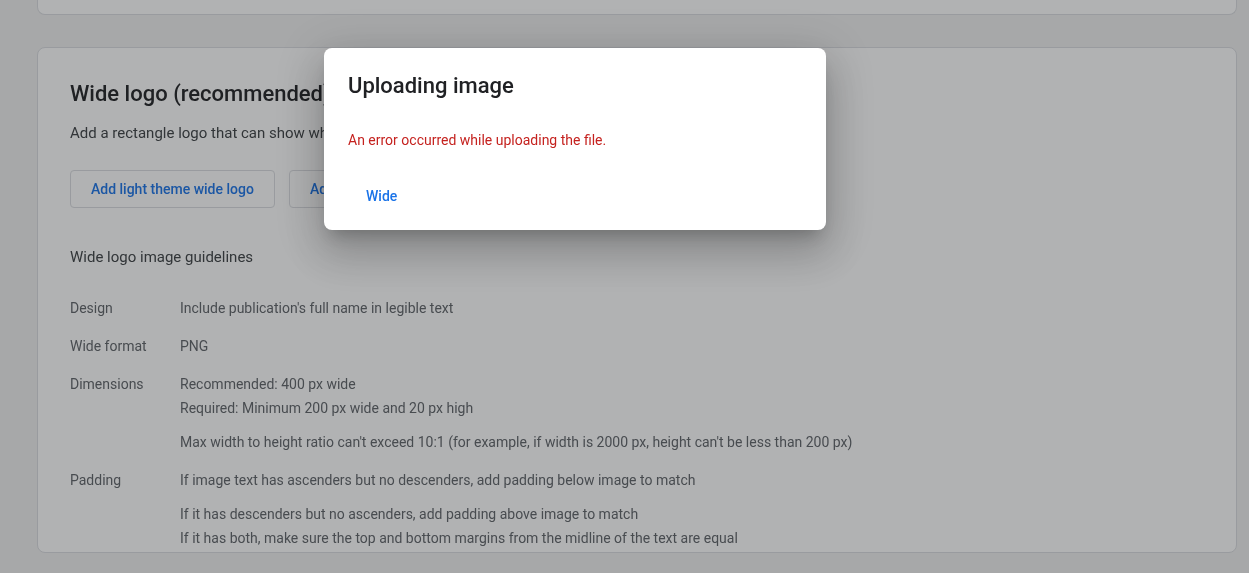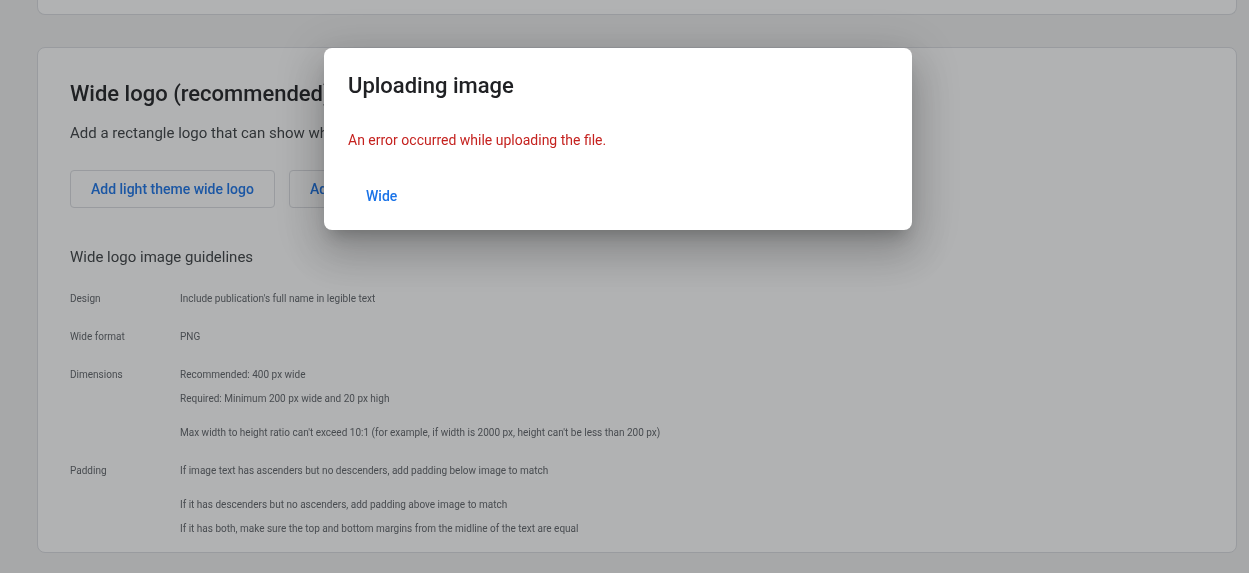--- a/index.html
+++ b/index.html
@@ -37,31 +37,31 @@
   }
   .btn-row { display:flex; gap:14px; margin-bottom:40px; }
   .btn-outline {
     border:1px solid #dadce0; background:#fff; color:#1a73e8;
     font-family:"Google Sans", Roboto, Arial, sans-serif;
     font-size:14px; font-weight:500;
     padding:8px 20px; border-radius:4px; cursor:pointer; line-height:20px;
   }
 
   .guidelines-title {
-    font-size:15px; color:#3c4043; margin:0 0 22px 0;
+    font-size:15px; color:#3c4043; margin:0 0 31px 0;
   }
-  .guidelines { display:grid; grid-template-columns:110px 1fr; row-gap:14px; font-size:10px; color:#5f6368; line-height:22px;}
+  .guidelines { display:grid; grid-template-columns:110px 1fr; row-gap:14px; font-size:14px; color:#5f6368; line-height:22px;}
   .g-label { color:#5f6368; }
   .g-val p { margin:0 0 2px 0; }
   .g-val p.spaced { margin-top:12px; }
 
   
   .scrim { position:absolute; inset:0; background:rgba(32,33,36,0.35); }
   .dialog {
-    position:absolute; left:324px; top:48px; width:588px;
+    position:absolute; left:324px; top:48px; width:502px;
     background:#fff; border-radius:8px;
     box-shadow:0 11px 15px -7px rgba(0,0,0,.2),0 24px 38px 3px rgba(0,0,0,.14),0 9px 46px 8px rgba(0,0,0,.12);
     padding:24px 24px 16px 24px;
   }
   .dialog-title {
     font-family:"Google Sans", Roboto, Arial, sans-serif;
     font-size:22px; font-weight:500; color:#202124; margin:0 0 32px 0; line-height:28px;
   }
   .dialog-error { color:#c5221f; font-size:14px; margin:0 0 30px 0; }
   .dialog-actions { display:flex; }

